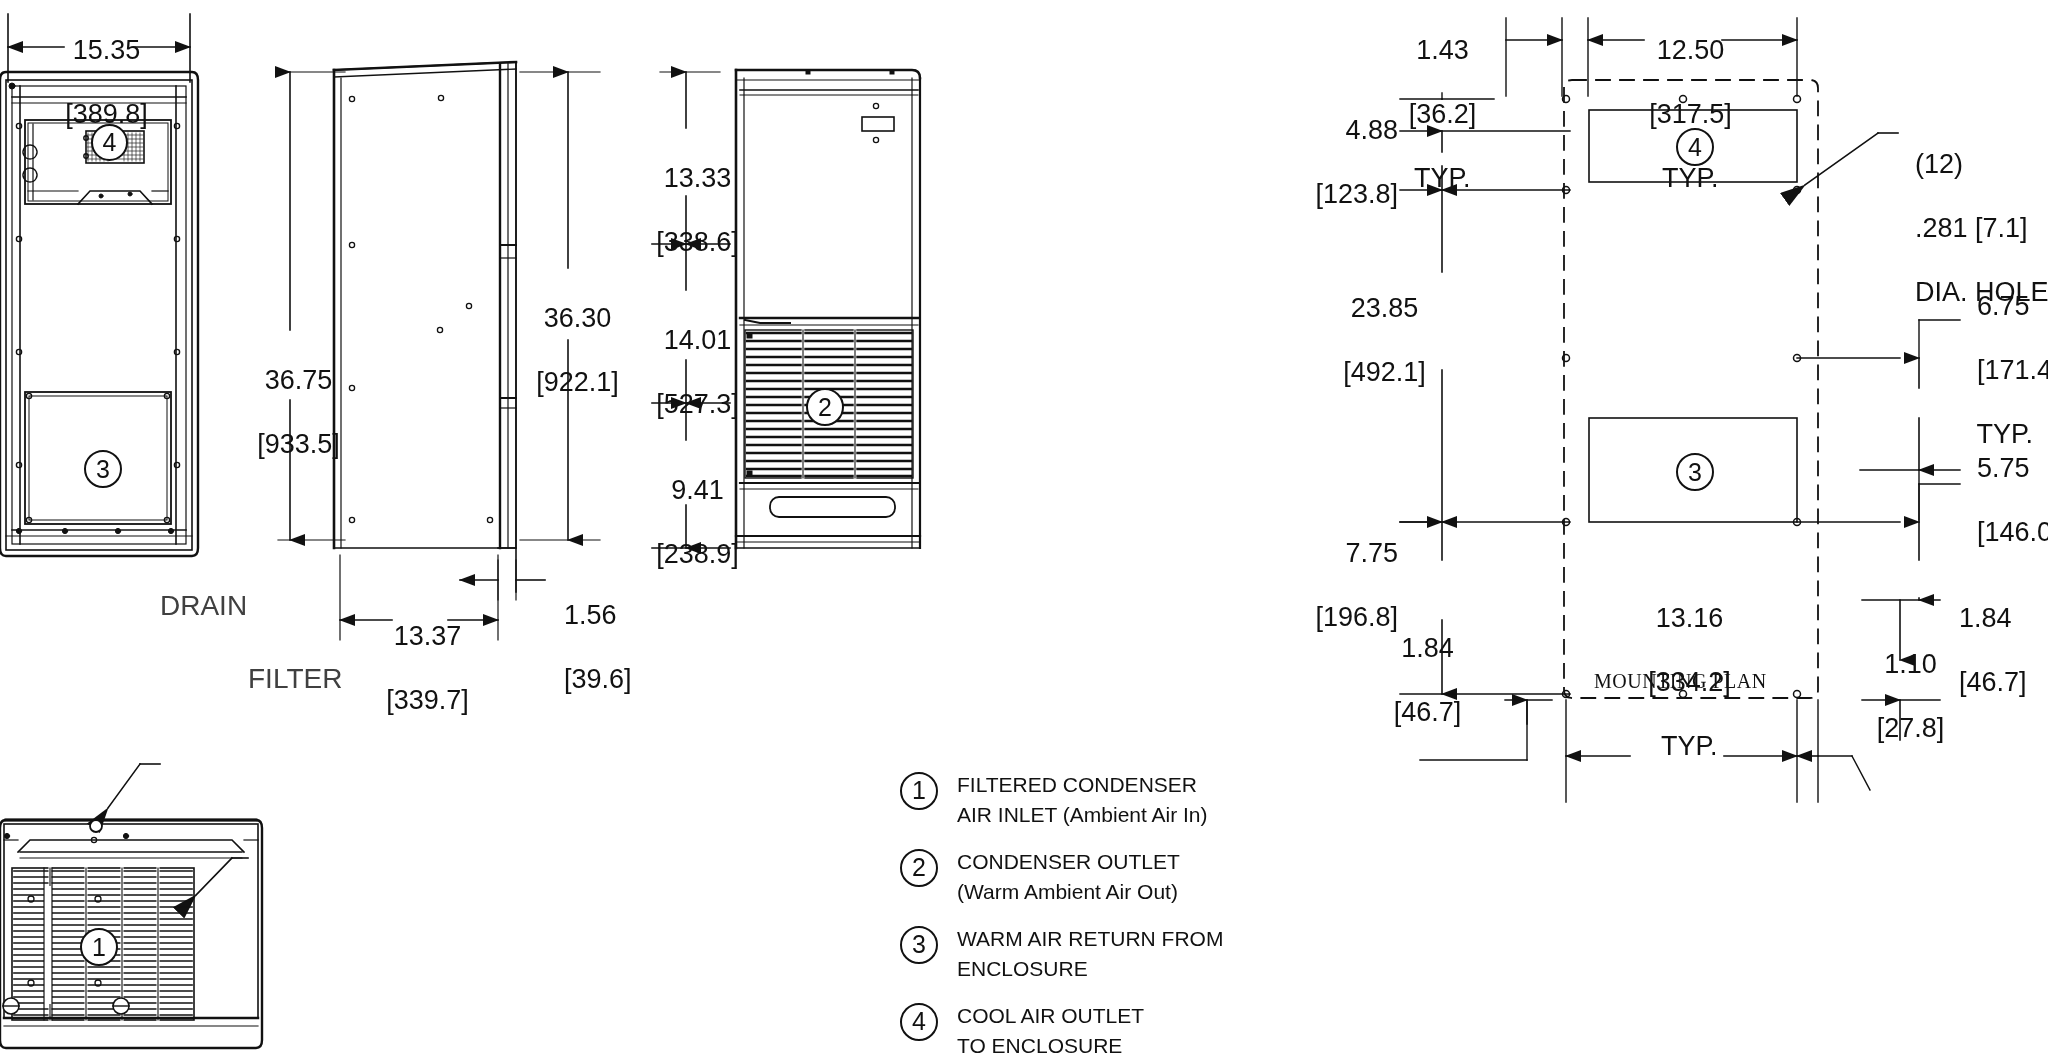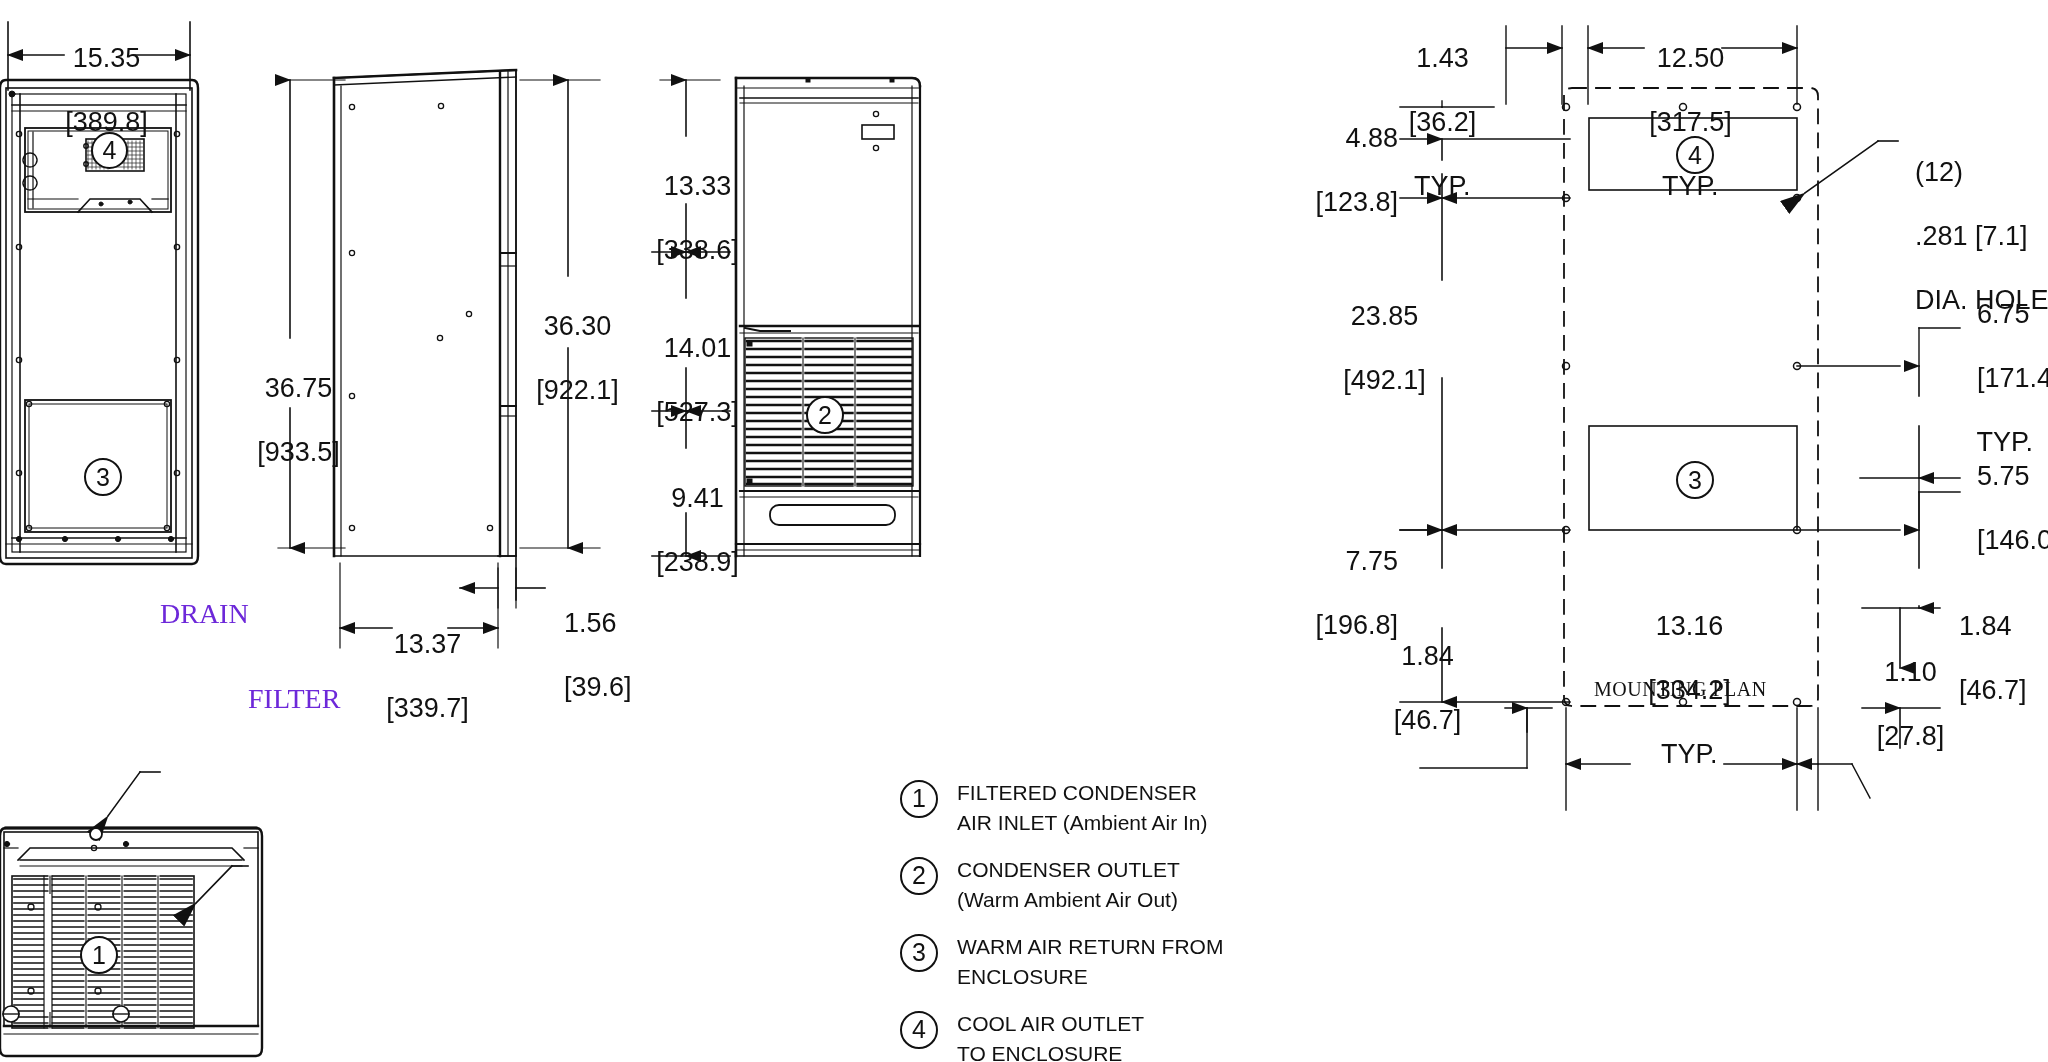--- a/index.html
+++ b/index.html
@@ -4,39 +4,39 @@
 <title>Enclosure Air Conditioner Dimensional Drawing</title>
 <style>
   html,body{margin:0;padding:0;background:#ffffff;}
   body{
     width:2048px;height:1062px;
     font-family:"Liberation Sans", sans-serif;
     color:#111111;
     overflow:hidden;
     position:relative;
   }
-  #sheet{position:absolute;left:0;top:8px;width:2048px;height:978px;}
+  #sheet{position:absolute;left:0;top:0;width:2048px;height:978px;}
   svg.layer{position:absolute;left:0;top:0;width:2048px;height:1062px;}
   .dimtext{
     position:absolute;
     font-family:"Liberation Sans", sans-serif;
     font-size:27px;
     line-height:32px;
     color:#111;
     white-space:pre;
     letter-spacing:0px;
   }
   .dimtext.c{text-align:center;}
   .dimtext.l{text-align:left;}
   .dimtext.r{text-align:right;}
   .leadlabel{
     position:absolute;
-    font-family:Liberation Serif, serif;
+    font-family:Liberation Sans, sans-serif;
     font-size:28px;
-    color:#6d28d9;
+    color:#404040;
     white-space:pre;
   }
   .legend{
     position:absolute;
     left:900px;top:770px;
     width:420px;
   }
   .legend-row{
     position:relative;
     margin-bottom:17px;
@@ -523,21 +523,21 @@
 <div class="dimtext c" style="left:625px;top:442px;width:130px;">
   <span>9.41</span><br>
   <span>[238.9]</span>
 </div>
 
 <div class="bubble-ov" style="left:806px;top:388px;width:34px;height:34px;font-size:25px;line-height:34px;">
   <span>2</span>
 </div>
 
 <div class="leadlabel" style="left:160px;top:590px;">DRAIN</div>
-<div class="leadlabel" style="left:248px;top:663px;margin-top:12px;">FILTER</div>
+<div class="leadlabel" style="left:248px;top:663px;">FILTER</div>
 
 <div class="bubble-ov" style="left:80px;top:928px;width:34px;height:34px;font-size:25px;line-height:34px;">
   <span>1</span>
 </div>
 
 <div class="legend">
   <div class="legend-row">
     <div class="legend-bubble">1</div>
     <div class="legend-text">FILTERED CONDENSER
 AIR INLET (Ambient Air In)</div>

